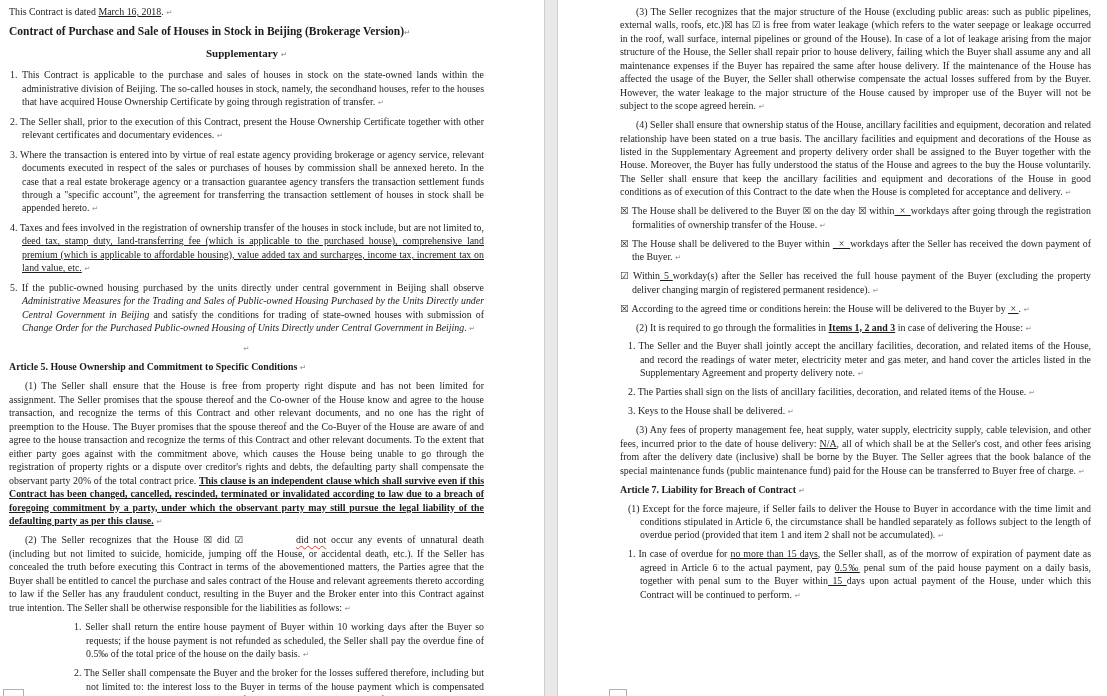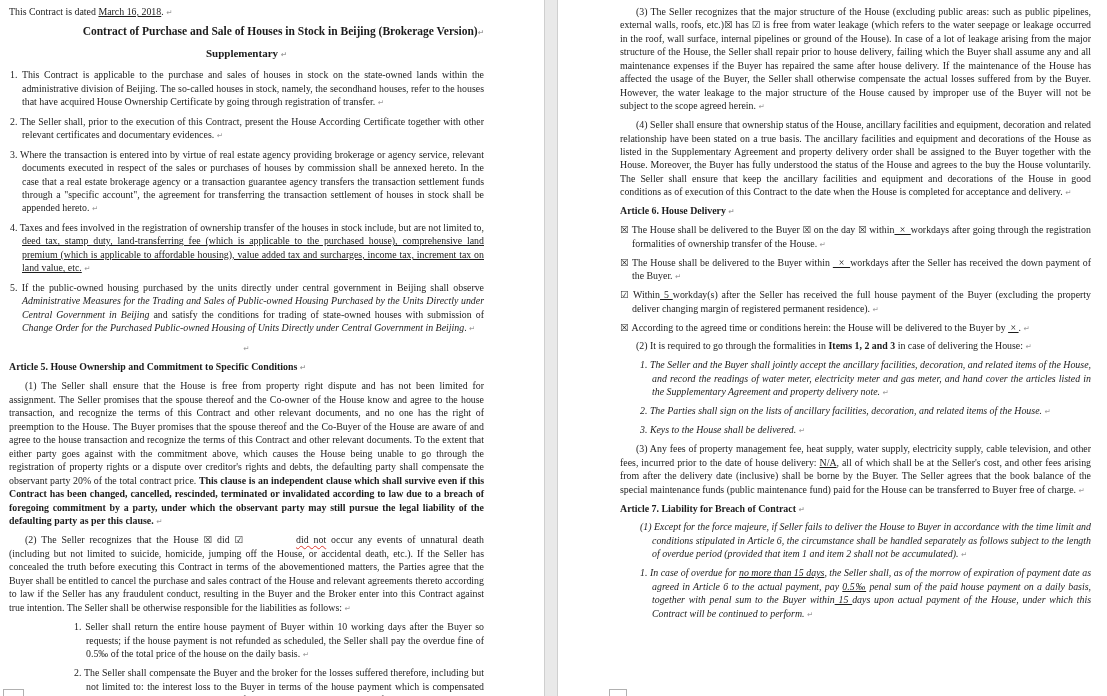--- a/index.html
+++ b/index.html
@@ -16,71 +16,70 @@
   .page-right{flex:1;}
   .inner{
     font-size:9.9px;line-height:13.45px;text-align:justify;
     padding:5px 60px 0 9px;
   }
   .page-right .inner{padding:5px 16px 0 62px;}
 
   .blk{margin:0 0 5px 0;}
   .page-right .blk{margin-bottom:4.5px;}
   .date{margin-bottom:6px;}
-  .title{font-size:11.5px;font-weight:bold;text-align:right;text-indent:0;white-space:nowrap;margin:2px 0 7px 0;}
+  .title{font-size:11.5px;font-weight:bold;text-align:left;text-indent:0;white-space:nowrap;margin:2px 0 7px 0;}
   .subtitle{font-size:11px;font-weight:bold;text-align:center;text-indent:0;margin-bottom:7px;}
   .heading{font-weight:bold;margin-top:3px;}
   .para{text-indent:16px;}
   .li{margin-left:1px;padding-left:12px;text-indent:-12px;}
-  .page-right .li{margin-left:20px;font-style:italic;}
+  .page-right .li{margin-left:8px;}
   .subli{margin-left:65px;padding-left:12px;text-indent:-12px;}
   .chk{padding-left:12px;text-indent:-12px;}
   .cont{margin-left:33px;}
   .blank{text-align:center;text-indent:0;}
 
   .u{text-decoration:underline;text-underline-offset:1px;}
-  .bu{font-weight:bold;text-underline-offset:1px;}
+  .bu{font-weight:bold;text-decoration:underline;text-underline-offset:1px;}
   .i{font-style:italic;}
   .sq{text-decoration:underline;text-decoration-style:wavy;text-decoration-color:#e0392f;text-decoration-thickness:1px;text-underline-offset:2px;margin-left:48px;}
   .pm{color:#9a9a9a;font-size:7.5px;font-family:"DejaVu Sans",sans-serif;}
   .cb{font-family:"DejaVu Sans",sans-serif;font-size:9.5px;}
   .marker{white-space:pre;}
 
   .next-box{position:absolute;background:#ffffff;border:1px solid #b0b0b0;height:14px;top:689px;}
   .nb-left{left:3px;width:19px;}
   .nb-right{left:609px;width:16px;}
 </style>
 </head>
 <body>
 
 <div class="canvas">
   <section class="page page-left">
     <div class="inner">
         <div class="blk date"><span>This Contract is dated </span><span class="u">March 16, 2018</span><span>. </span><span class="pm">↵</span></div>
         <div class="blk title"><span>Contract of Purchase and Sale of Houses in Stock in Beijing (Brokerage Version)</span><span class="pm">↵</span></div>
         <div class="blk subtitle"><span>Supplementary </span><span class="pm">↵</span></div>
         <div class="blk li"><span class="marker">1. </span><span>This Contract is applicable to the purchase and sales of houses in stock on the state-owned lands within the administrative division of Beijing. The so-called houses in stock, namely, the secondhand houses, refer to the houses that have acquired House Ownership Certificate by going through registration of transfer. </span><span class="pm">↵</span></div>
-        <div class="blk li"><span class="marker">2. </span><span>The Seller shall, prior to the execution of this Contract, present the House According Certificate together with other relevant certificates and documentary evidences. </span><span class="pm">↵</span></div>
+        <div class="blk li"><span class="marker">2. </span><span>The Seller shall, prior to the execution of this Contract, present the House Ownership Certificate together with other relevant certificates and documentary evidences. </span><span class="pm">↵</span></div>
         <div class="blk li"><span class="marker">3. </span><span>Where the transaction is entered into by virtue of real estate agency providing brokerage or agency service, relevant documents executed in respect of the sales or purchases of houses by commission shall be annexed hereto. In the case that a real estate brokerage agency or a transaction guarantee agency transfers the transaction settlement funds through a "specific account", the agreement for transferring the transaction settlement of houses in stock shall be appended hereto. </span><span class="pm">↵</span></div>
         <div class="blk li"><span class="marker">4. </span><span>Taxes and fees involved in the registration of ownership transfer of the houses in stock include, but are not limited to, </span><span class="u">deed tax, stamp duty, land-transferring fee (which is applicable to the purchased house), comprehensive land premium (which is applicable to affordable housing), value added tax and surcharges, income tax, increment tax on land value, etc.</span><span> </span><span class="pm">↵</span></div>
         <div class="blk li"><span class="marker">5. </span><span>If the public-owned housing purchased by the units directly under central government in Beijing shall observe </span><span class="i">Administrative Measures for the Trading and Sales of Public-owned Housing Purchased by the Units Directly under Central Government in Beijing</span><span> and satisfy the conditions for trading of state-owned houses with submission of </span><span class="i">Change Order for the Purchased Public-owned Housing of Units Directly under Central Government in Beijing</span><span>. </span><span class="pm">↵</span></div>
         <div class="blk blank"><span class="pm">↵</span></div>
         <div class="blk heading"><span>Article 5. House Ownership and Commitment to Specific Conditions </span><span class="pm">↵</span></div>
         <div class="blk para"><span>(1) The Seller shall ensure that the House is free from property right dispute and has not been limited for assignment. The Seller promises that the spouse thereof and the Co-owner of the House know and agree to the house transaction, and recognize the terms of this Contract and other relevant documents, and no one has the right of preemption to the House. The Buyer promises that the spouse thereof and the Co-Buyer of the House are aware of and agree to the house transaction and recognize the terms of this Contract and other relevant documents. To the extent that either party goes against with the commitment above, which causes the House being unable to go through the registration of property rights or a dispute over creditor's rights and debts, the defaulting party shall compensate the observant party 20% of the total contract price. </span><span class="bu">This clause is an independent clause which shall survive even if this Contract has been changed, cancelled, rescinded, terminated or invalidated according to law due to a breach of foregoing commitment by a party, under which the observant party may still pursue the legal liability of the defaulting party as per this clause.</span><span> </span><span class="pm">↵</span></div>
         <div class="blk para"><span>(2) The Seller recognizes that the House </span><span class="cb">☒</span><span> did </span><span class="cb">☑</span><span> </span><span class="sq">did not</span><span> occur any events of unnatural death (including but not limited to suicide, homicide, jumping off the House, or accidental death, etc.). If the Seller has concealed the truth before executing this Contract in terms of the abovementioned matters, the Parties agree that the Buyer shall be entitled to cancel the purchase and sales contract of the House and relevant agreements thereto according to law if the Seller has any fraudulent conduct, resulting in the Buyer and the Broker enter into this Contract against true intention. The Seller shall be otherwise responsible for the liabilities as follows: </span><span class="pm">↵</span></div>
         <div class="blk subli"><span class="marker">1. </span><span>Seller shall return the entire house payment of Buyer within 10 working days after the Buyer so requests; if the house payment is not refunded as scheduled, the Seller shall pay the overdue fine of 0.5‰ of the total price of the house on the daily basis. </span><span class="pm">↵</span></div>
         <div class="blk subli"><span class="marker">2. </span><span>The Seller shall compensate the Buyer and the broker for the losses suffered therefore, including but not limited to: the interest loss to the Buyer in terms of the house payment which is compensated according to the bank loan interest rate for the same period, and taxes and fees and bank charges and other actual expenditure paid for compensating the Buyer for the House, and any and all fees paid by</span></div>
       </div>
   </section>
   <div class="gap"></div>
   <section class="page page-right">
     <div class="inner">
         <div class="blk para"><span>(3) The Seller recognizes that the major structure of the House (excluding public areas: such as public pipelines, external walls, roofs, etc.)</span><span class="cb">☒</span><span> has </span><span class="cb">☑</span><span> is free from water leakage (which refers to the water seepage or leakage occurred in the roof, wall surface, internal pipelines or ground of the House). In case of a lot of leakage arising from the major structure of the House, the Seller shall repair prior to house delivery, failing which the Buyer shall assume any and all maintenance expenses if the Buyer has repaired the same after house delivery. If the maintenance of the House has affected the usage of the Buyer, the Seller shall otherwise compensate the actual losses suffered from by the Buyer. However, the water leakage to the major structure of the House caused by improper use of the Buyer will not be subject to the scope agreed herein. </span><span class="pm">↵</span></div>
         <div class="blk para"><span>(4) Seller shall ensure that ownership status of the House, ancillary facilities and equipment, decoration and related relationship have been stated on a true basis. The ancillary facilities and equipment and decorations of the House as listed in the Supplementary Agreement and property delivery order shall be assigned to the Buyer together with the House. Moreover, the Buyer has fully understood the status of the House and agrees to the buy the House voluntarily. The Seller shall ensure that keep the ancillary facilities and equipment and decorations of the House in good conditions as of execution of this Contract to the date when the House is completed for acceptance and delivery. </span><span class="pm">↵</span></div>
-        <div class="blk heading"><span>Article 6. House Delivery </span><span class="pm">↵</span></div>
         <div class="blk chk"><span class="marker cb">☒ </span><span>The House shall be delivered to the Buyer </span><span class="cb">☒</span><span> on the day </span><span class="cb">☒</span><span> within</span><span class="u">&nbsp;&nbsp;×&nbsp;&nbsp;</span><span>workdays after going through the registration formalities of ownership transfer of the House. </span><span class="pm">↵</span></div>
         <div class="blk chk"><span class="marker cb">☒ </span><span>The House shall be delivered to the Buyer within </span><span class="u">&nbsp;&nbsp;×&nbsp;&nbsp;</span><span>workdays after the Seller has received the down payment of the Buyer. </span><span class="pm">↵</span></div>
         <div class="blk chk"><span class="marker cb">☑ </span><span>Within</span><span class="u">&nbsp;5&nbsp;</span><span>workday(s) after the Seller has received the full house payment of the Buyer (excluding the property deliver changing margin of registered permanent residence). </span><span class="pm">↵</span></div>
         <div class="blk chk"><span class="marker cb">☒ </span><span>According to the agreed time or conditions herein: the House will be delivered to the Buyer by </span><span class="u">&nbsp;×&nbsp;</span><span>. </span><span class="pm">↵</span></div>
         <div class="blk para"><span>(2) It is required to go through the formalities in </span><span class="bu">Items 1, 2 and 3</span><span> in case of delivering the House: </span><span class="pm">↵</span></div>
         <div class="blk li"><span class="marker">1. </span><span>The Seller and the Buyer shall jointly accept the ancillary facilities, decoration, and related items of the House, and record the readings of water meter, electricity meter and gas meter, and hand cover the articles listed in the Supplementary Agreement and property delivery note. </span><span class="pm">↵</span></div>
         <div class="blk li"><span class="marker">2. </span><span>The Parties shall sign on the lists of ancillary facilities, decoration, and related items of the House. </span><span class="pm">↵</span></div>
         <div class="blk li"><span class="marker">3. </span><span>Keys to the House shall be delivered. </span><span class="pm">↵</span></div>
         <div class="blk para"><span>(3) Any fees of property management fee, heat supply, water supply, electricity supply, cable television, and other fees, incurred prior to the date of house delivery: </span><span class="u">N/A</span><span>, all of which shall be at the Seller's cost, and other fees arising from after the delivery date (inclusive) shall be borne by the Buyer. The Seller agrees that the book balance of the special maintenance funds (public maintenance fund) paid for the House can be transferred to Buyer free of charge. </span><span class="pm">↵</span></div>
         <div class="blk heading"><span>Article 7. Liability for Breach of Contract </span><span class="pm">↵</span></div>

